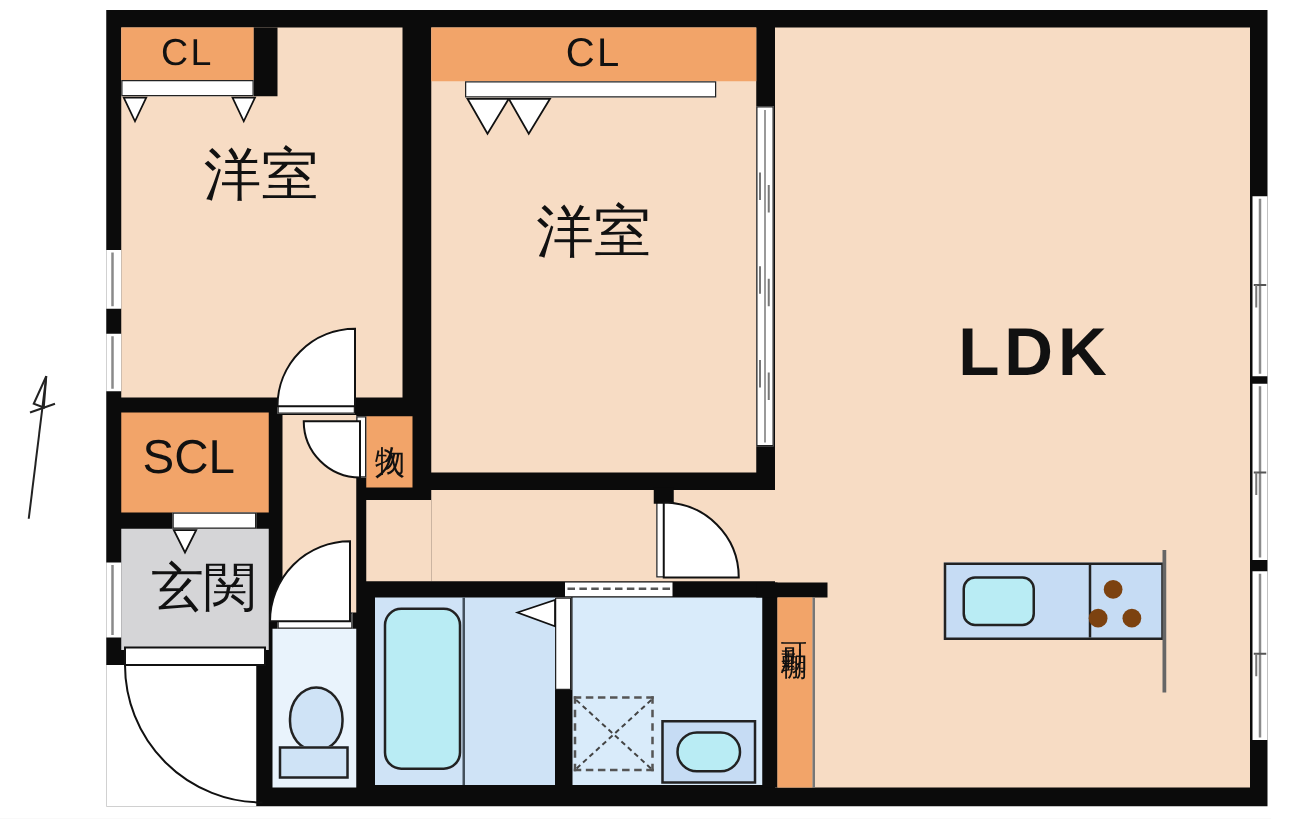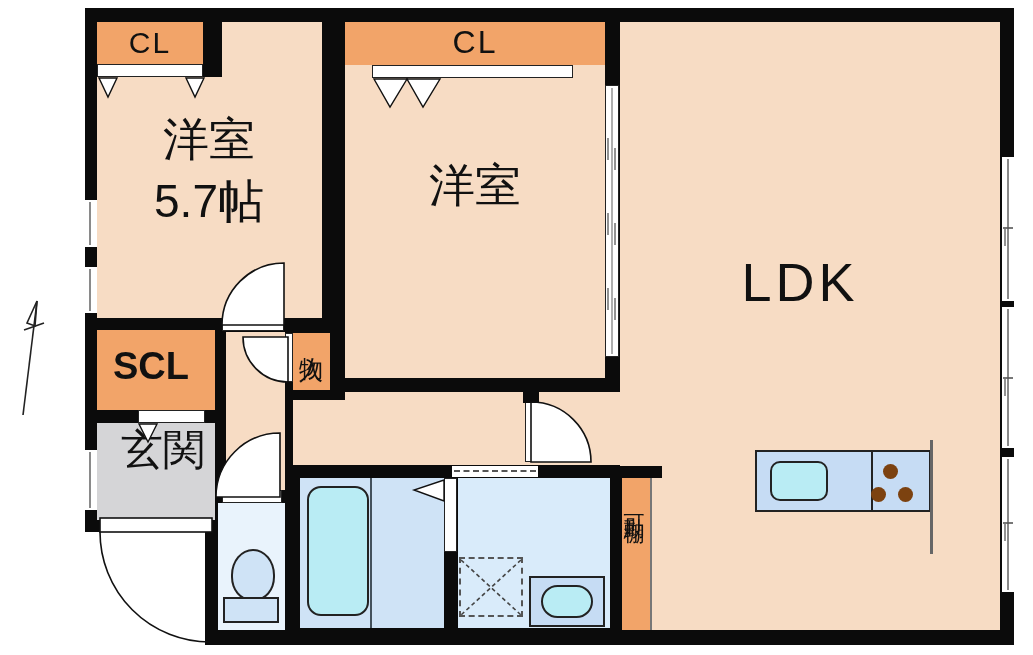--- a/index.html
+++ b/index.html
@@ -84,32 +84,31 @@
 
   <div class="abs win z3" style="left:85px;top:200px;width:12px;height:47px;"></div>
   <div class="abs win z3" style="left:85px;top:267px;width:12px;height:46px;"></div>
   <div class="abs win z3" style="left:85px;top:450px;width:12px;height:60px;"></div>
   <div class="abs win z3" style="left:1002px;top:157px;width:12px;height:144px;"></div>
   <div class="abs win z3" style="left:1002px;top:307px;width:12px;height:141px;"></div>
   <div class="abs win z3" style="left:1002px;top:457px;width:12px;height:135px;"></div>
 
   <div class="abs lbl" style="left:95px;top:108px;width:228px;font-size:46px;line-height:1.35;">
     <div>洋室</div>
-    <div>5.7帖</div>
   </div>
   <div class="abs lbl" style="left:350px;top:152px;width:250px;font-size:46px;line-height:1.45;">
     <div>洋室</div>
   </div>
-  <div class="abs lbl" style="left:660px;top:250px;width:280px;line-height:1.2;">
+  <div class="abs lbl" style="left:688px;top:250px;width:280px;line-height:1.2;font-weight:bold;">
     <div style="font-size:54px;letter-spacing:4px;">LDK</div>
   </div>
   <div class="abs lbl" style="left:97px;top:26px;width:106px;font-size:30px;letter-spacing:2px;">CL</div>
   <div class="abs lbl" style="left:345px;top:24px;width:260px;font-size:32px;letter-spacing:2px;">CL</div>
-  <div class="abs lbl" style="left:97px;top:345px;width:108px;font-size:38px;font-weight:bold;">SCL</div>
-  <div class="abs lbl" style="left:97px;top:422px;width:132px;font-size:42px;">玄関</div>
+  <div class="abs lbl" style="left:97px;top:345px;width:108px;font-size:38px;">SCL</div>
+  <div class="abs lbl" style="left:97px;top:442px;width:132px;font-size:42px;">玄関</div>
   <div class="abs vlbl" style="left:299px;top:338px;font-size:24px;">物入</div>
   <div class="abs vlbl" style="left:624px;top:498px;font-size:21px;letter-spacing:4px;">可動棚</div>
 
   <svg class="overlay" width="1033" height="655" viewBox="0 0 1033 655">
 
     <path d="M284,325 L284,263 A62,62 0 0 0 222,325 Z" fill="#ffffff" stroke="#111" stroke-width="1.6"></path>
     <path d="M288,337 L243,337 A45,45 0 0 0 288,382 Z" fill="#ffffff" stroke="#111" stroke-width="1.6"></path>
     <path d="M280,497 L280,433 A64,64 0 0 0 216,497 Z" fill="#ffffff" stroke="#111" stroke-width="1.6"></path>
     <path d="M531,462 L531,402 A60,60 0 0 1 591,462 Z" fill="#ffffff" stroke="#111" stroke-width="1.6"></path>
 

